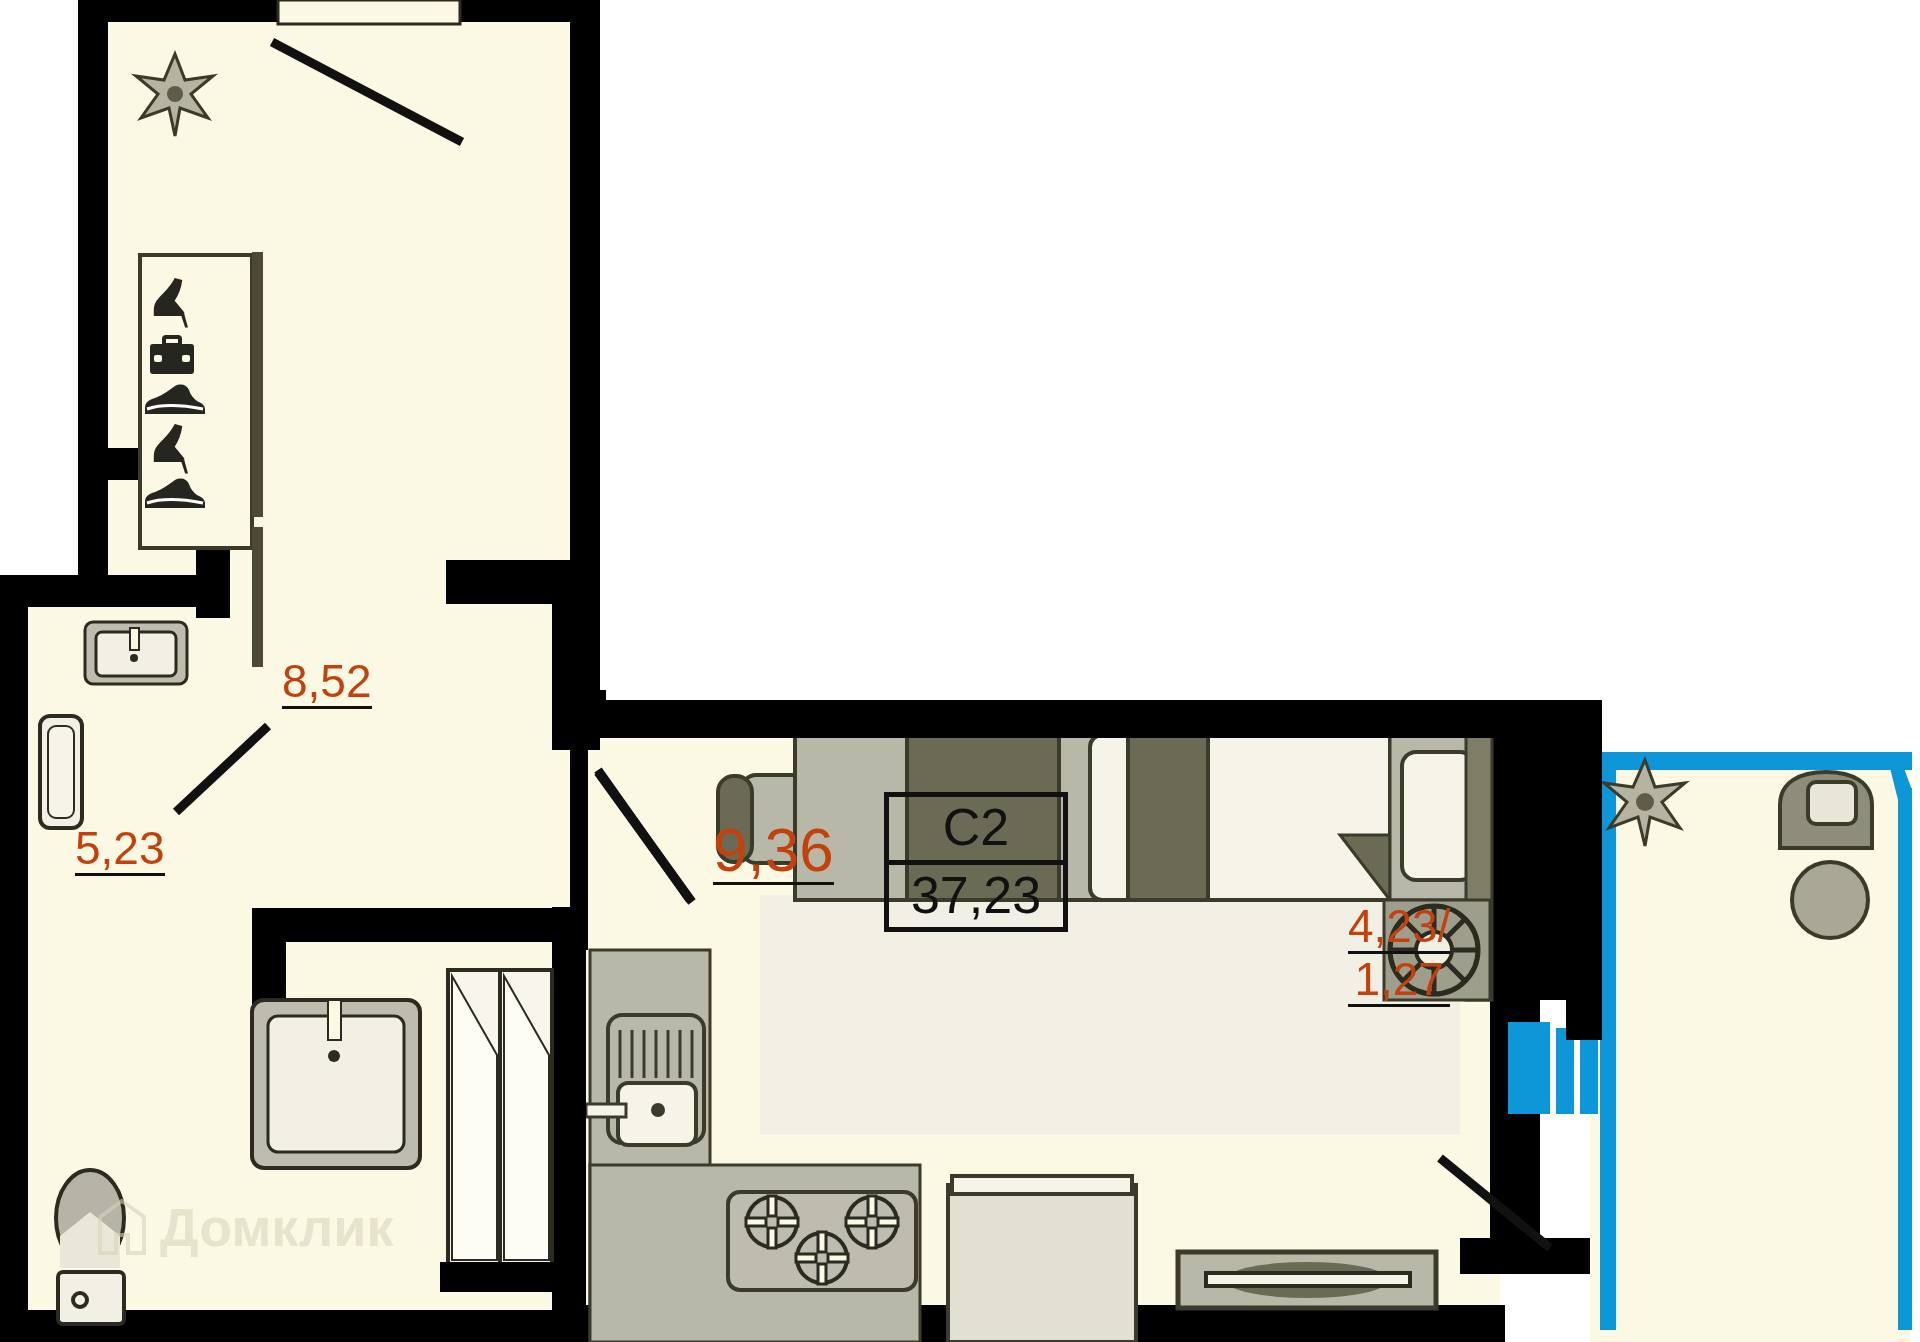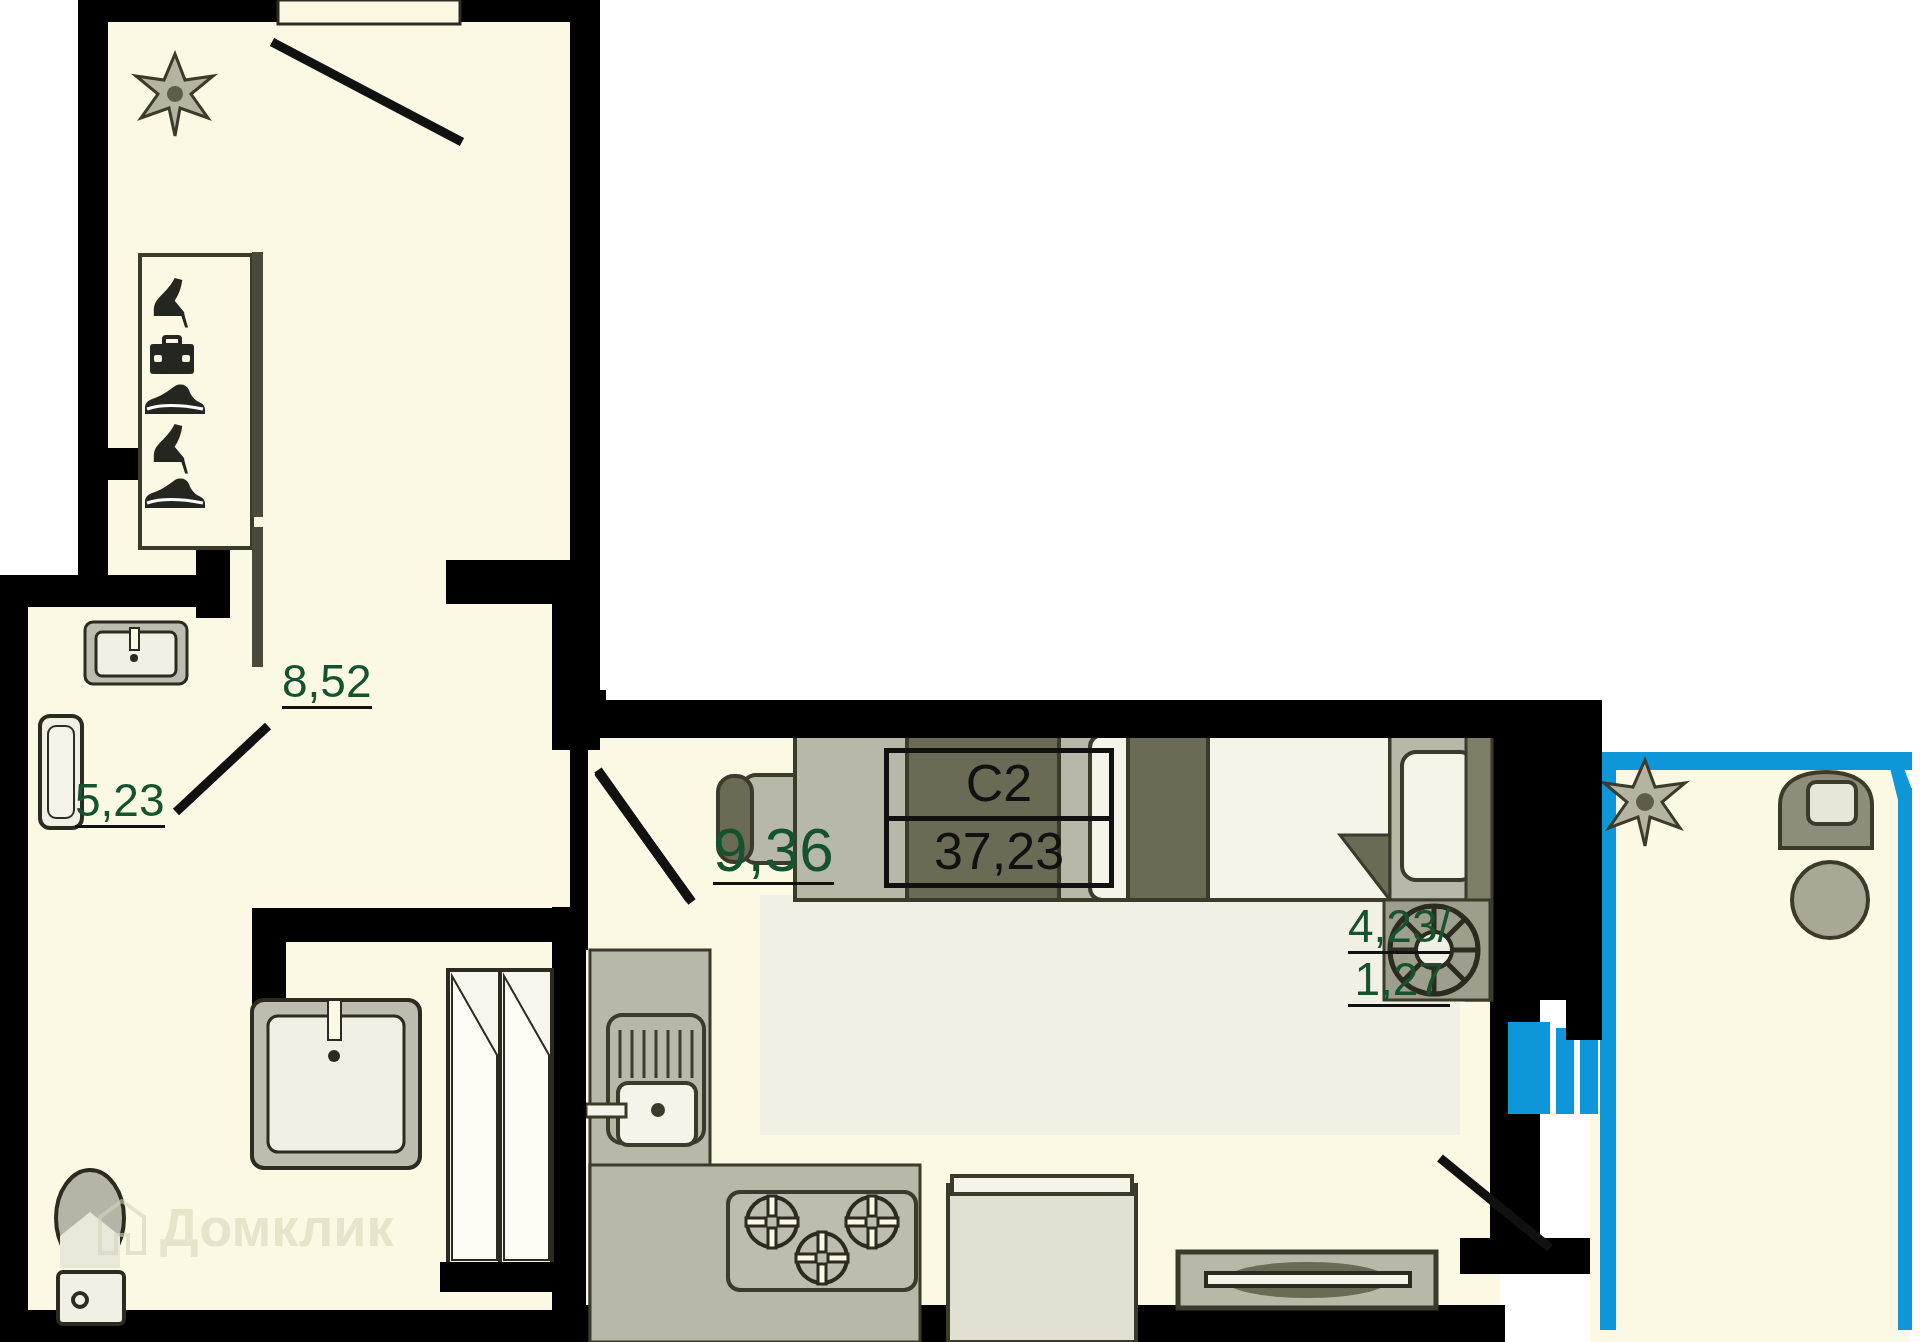--- a/index.html
+++ b/index.html
@@ -22,43 +22,43 @@
   svg.plan-svg {
     position: absolute;
     left: 0; top: 0;
     width: 1920px;
     height: 1342px;
     display: block;
   }
   .area-label {
     position: absolute;
     font-family: "Liberation Sans", sans-serif;
-    color: #14532d;
+    color: #c2410c;
     font-weight: 400;
     white-space: nowrap;
     line-height: 1.02;
     text-align: center;
   }
   .area-label .num {
     display: inline-block;
     border-bottom: 3px solid #111111;
     padding-bottom: 1px;
   }
   .lbl-852 { left: 282px; top: 658px; font-size: 46px; }
-  .lbl-523 { left: 75px; top: 777px; font-size: 46px; }
+  .lbl-523 { left: 75px; top: 825px; font-size: 46px; }
   .lbl-936 { left: 713px; top: 818px; font-size: 62px; }
   .lbl-balcony { left: 1348px; top: 903px; font-size: 46px; }
   .lbl-balcony .num { display:block; }
   .lbl-balcony .num + .num { margin-top: 2px; }
 
   .code-box {
     position: absolute;
     left: 884px;
-    top: 748px;
-    width: 230px;
+    top: 792px;
+    width: 184px;
     border: 5px solid #111111;
     background: transparent;
     box-sizing: border-box;
   }
   .code-box .row {
     text-align: center;
     font-size: 52px;
     color: #111111;
     font-family: "Liberation Sans", sans-serif;
     padding: 3px 0 5px 0;

